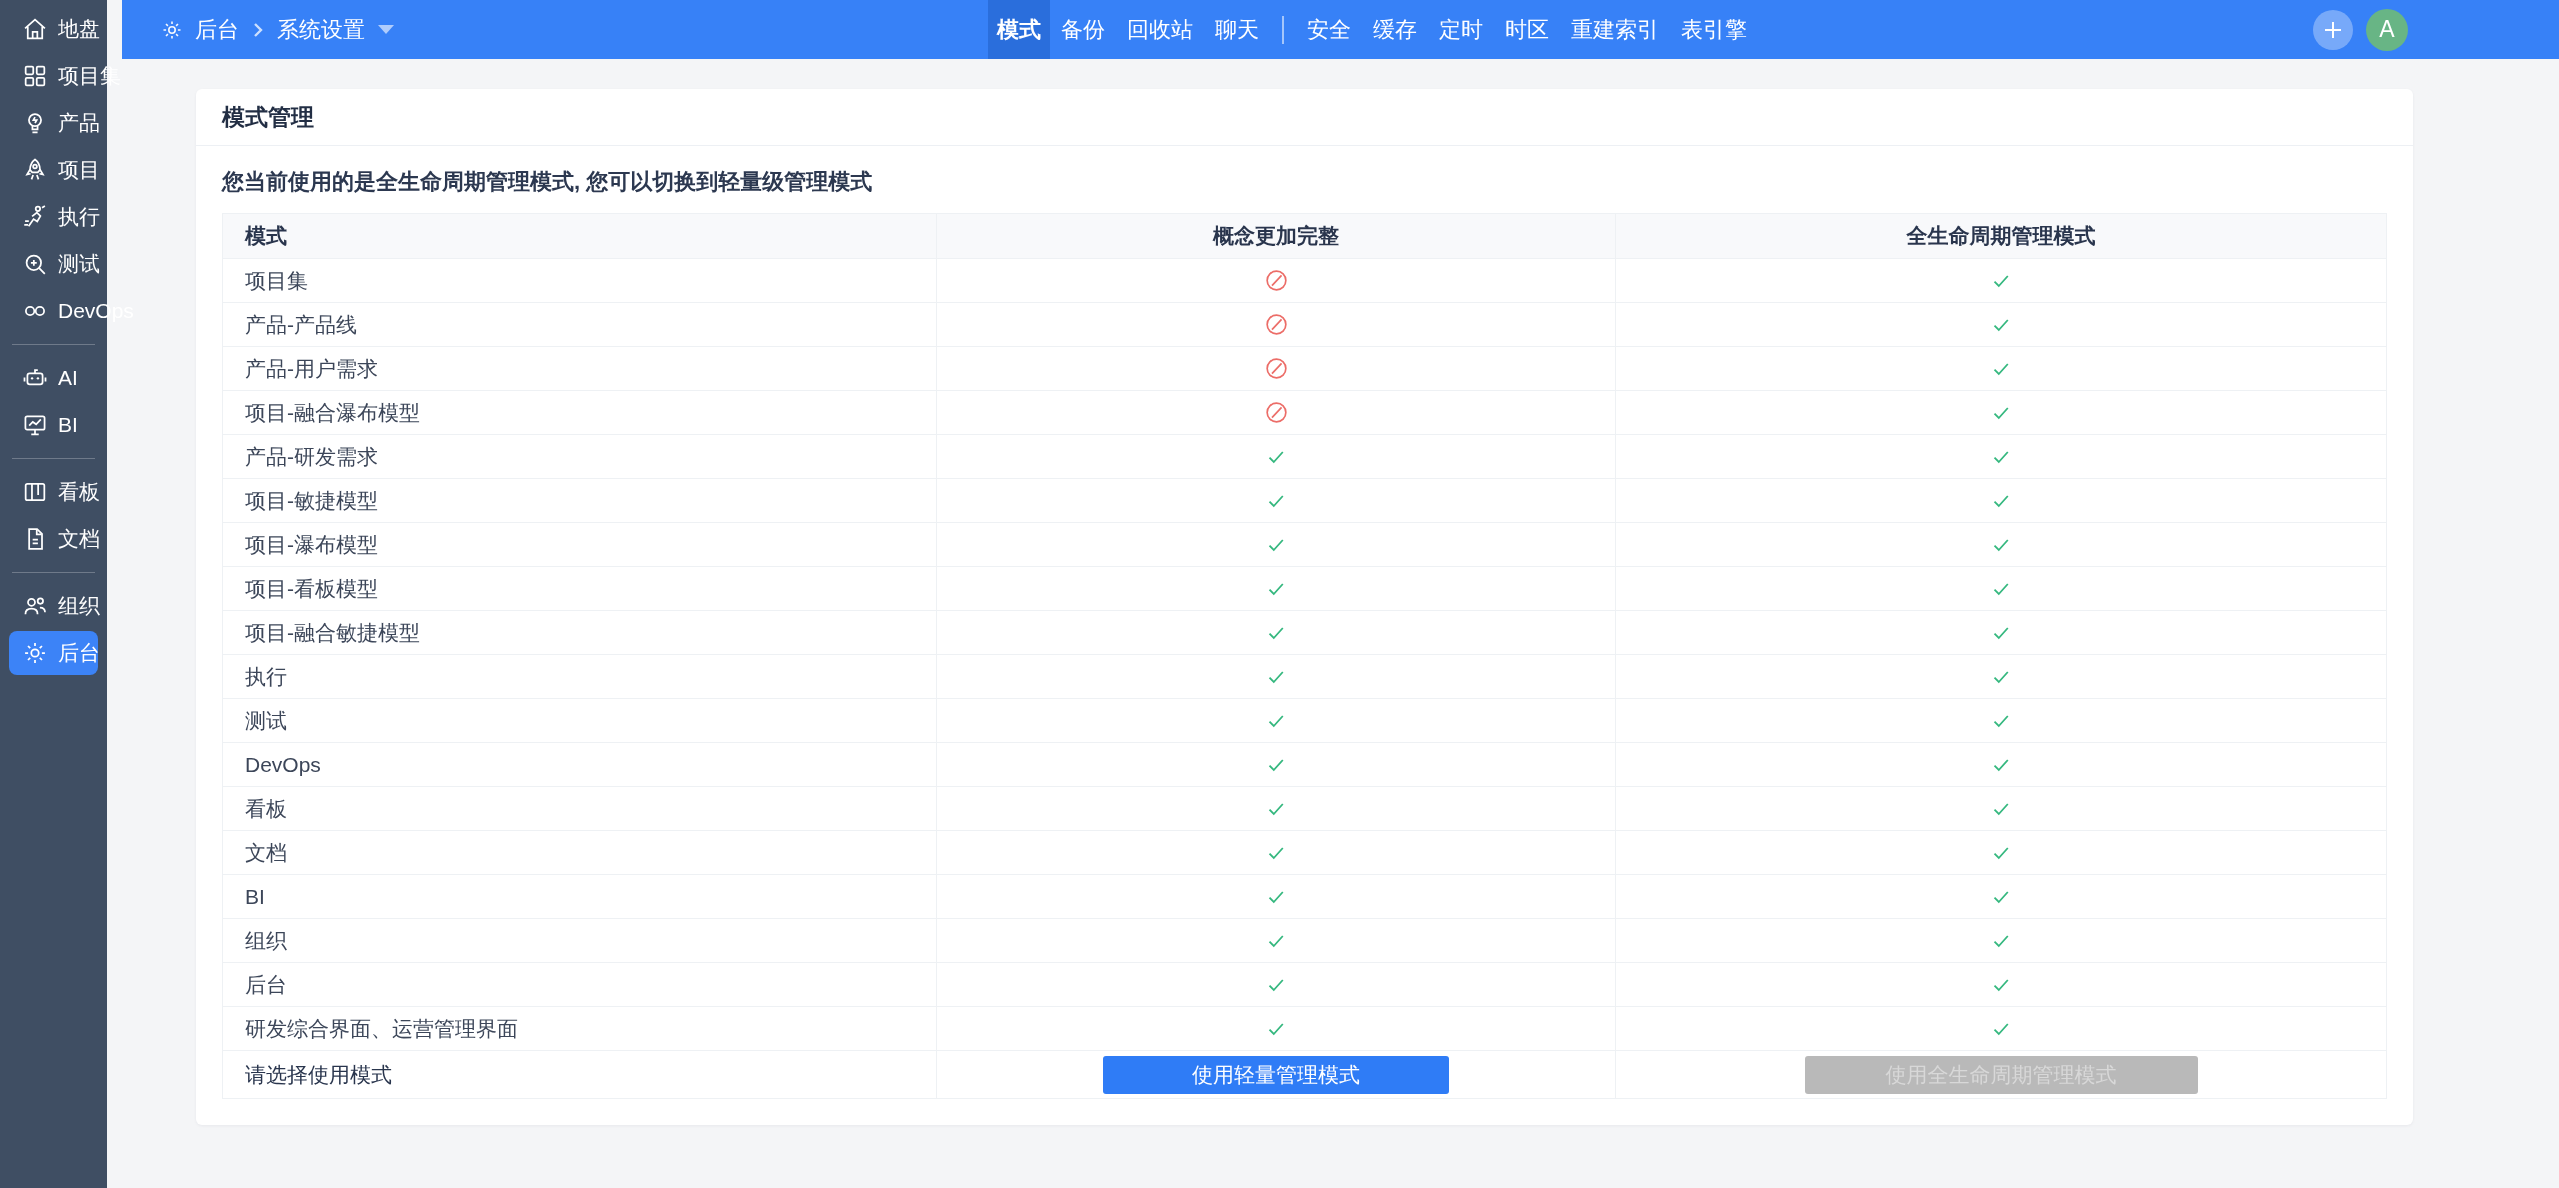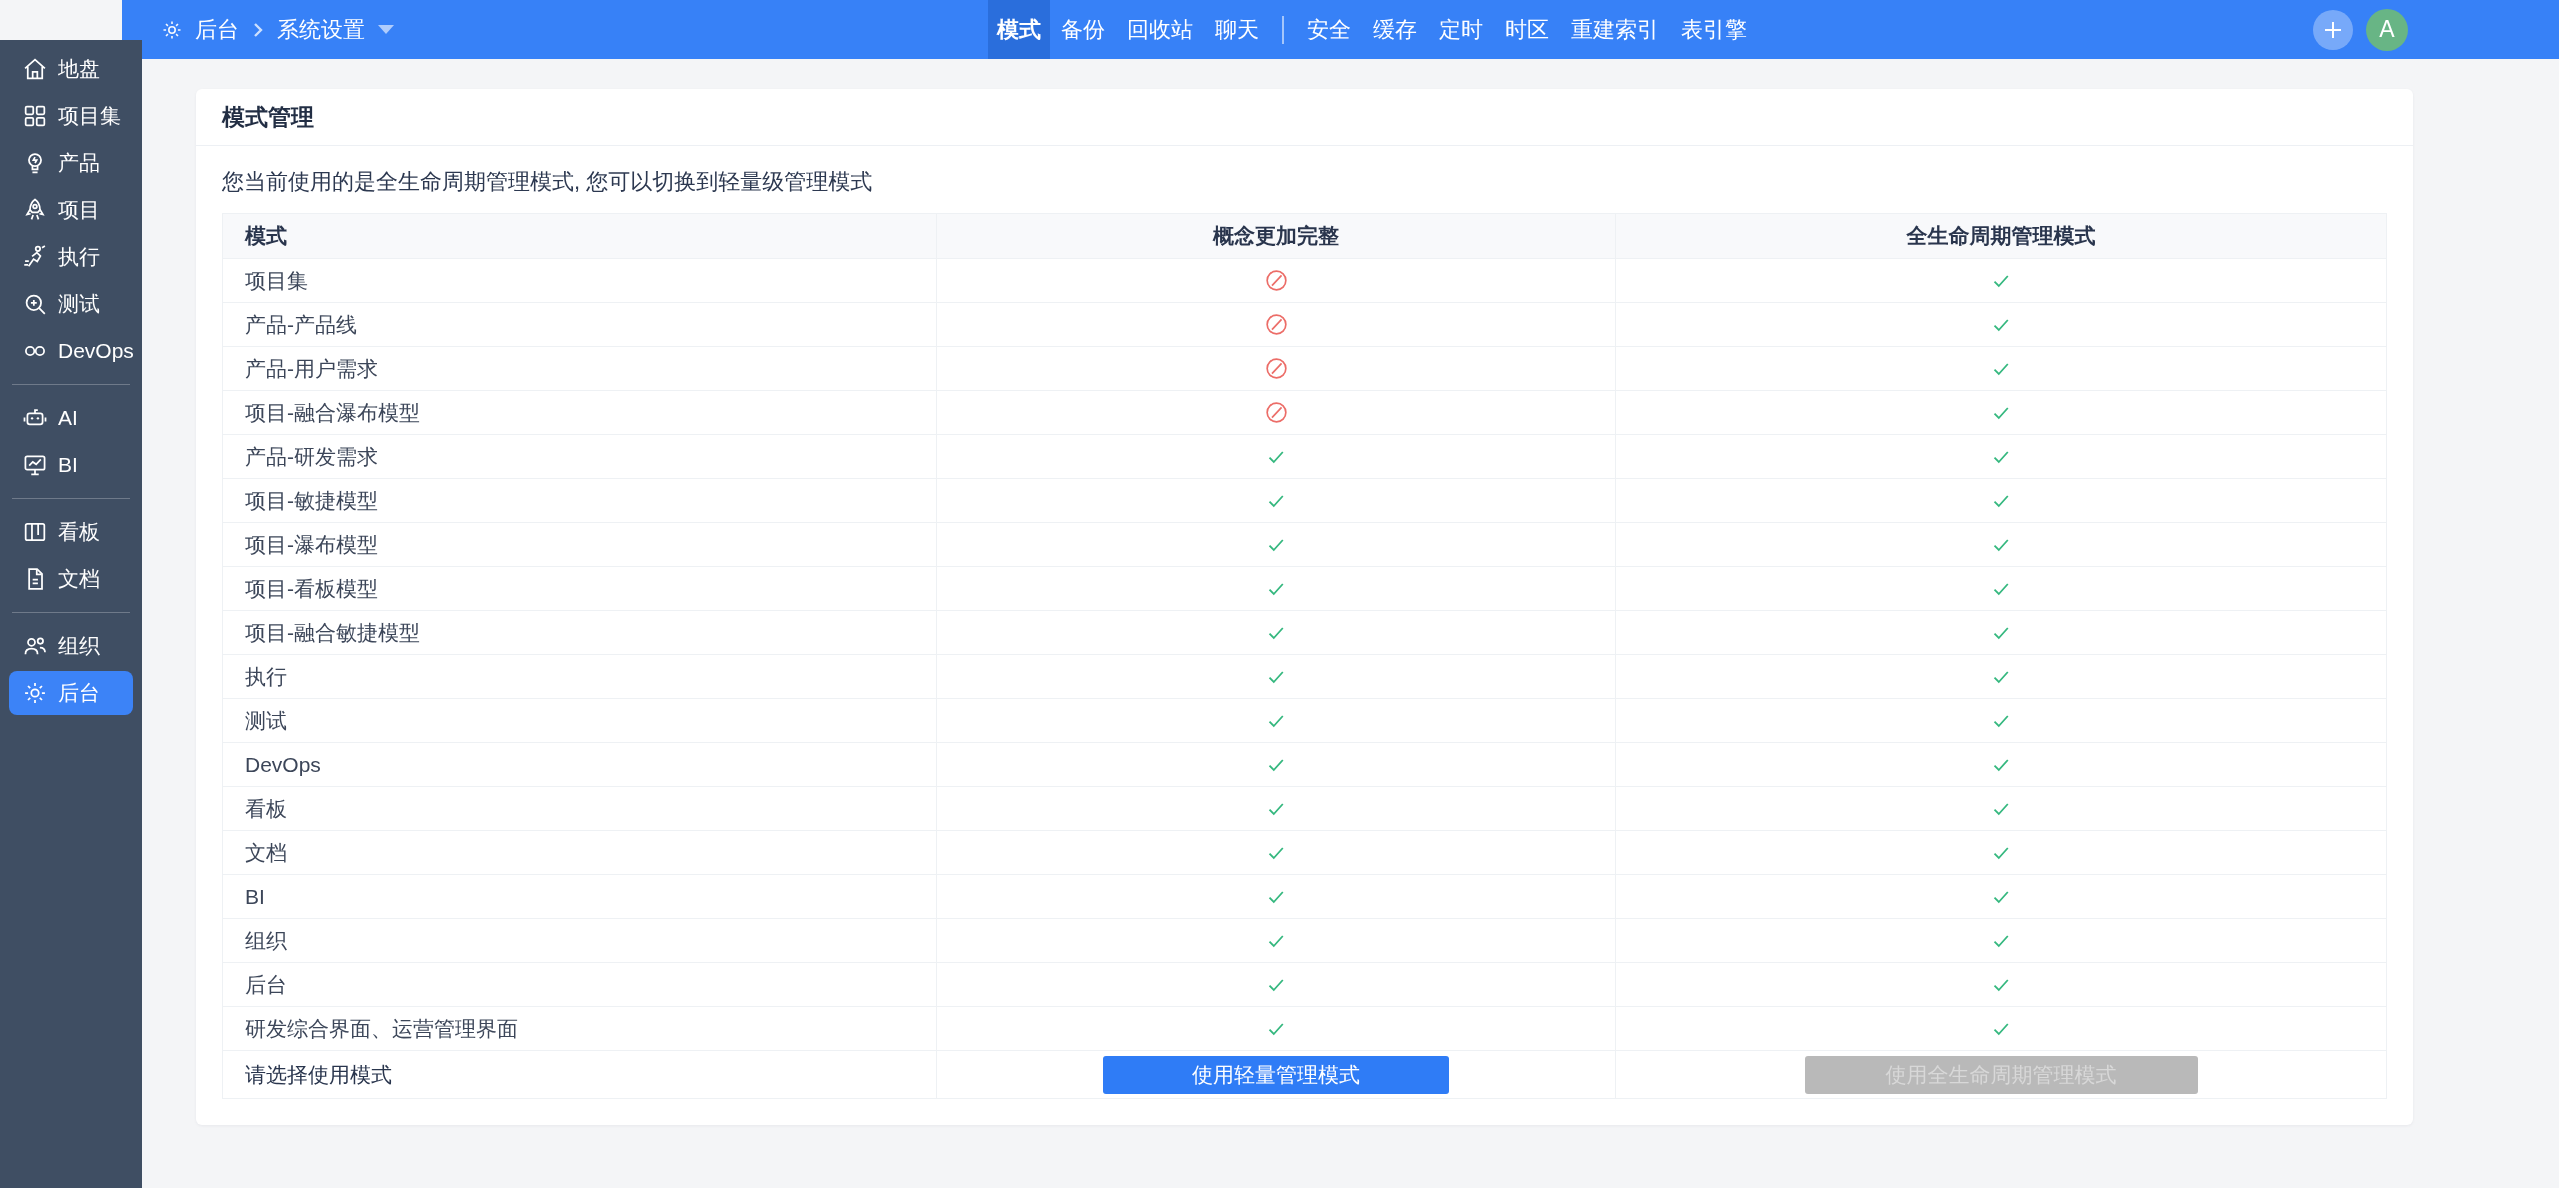--- a/index.html
+++ b/index.html
@@ -10,21 +10,21 @@
   }
   *{box-sizing:border-box;}
   html,body{margin:0;padding:0;}
   body{
     width:2559px;height:1188px;overflow:hidden;
     background:var(--content-bg);color:var(--text);
     font-family:"Liberation Sans","DejaVu Sans",sans-serif;
   }
   svg{display:block;}
   
-  .sidebar{position:fixed;left:0;top:0;bottom:0;width:142px;background:var(--sidebar-bg);padding-top:4px;z-index:20;margin-top:40px;}
+  .sidebar{position:fixed;left:0;top:0;bottom:0;width:107px;background:var(--sidebar-bg);padding-top:4px;z-index:20;}
   .s-item{display:flex;align-items:center;gap:9px;height:44px;margin:3px 9px;padding:0 0 0 12px;border-radius:8px;color:#fff;font-size:21px;cursor:pointer;white-space:nowrap;}
   .s-item.active{background:var(--sidebar-active-bg);}
   .s-item .s-icon{width:28px;height:28px;flex:none;color:#fff;}
   .s-item .s-icon svg{width:28px;height:28px;}
   .s-divider{height:1px;background:rgba(255,255,255,0.25);margin:11px 12px;}
   
   .header{position:fixed;left:122px;right:0;top:0;height:59px;background:var(--header-bg);color:#fff;display:flex;align-items:center;z-index:10;}
   .breadcrumb{display:flex;align-items:center;gap:11px;margin-left:38px;font-size:22px;}
   .breadcrumb .b-icon{width:24px;height:24px;color:#fff;opacity:.95;}
   .breadcrumb .b-icon svg{width:24px;height:24px;}
@@ -36,21 +36,21 @@
   .menu-sep{width:2px;height:28px;background:rgba(255,255,255,0.55);margin:0 12px;align-self:center;}
   .header-right{position:absolute;right:151px;top:0;height:59px;display:flex;align-items:center;gap:13px;}
   .plus-btn{width:40px;height:40px;border-radius:50%;background:rgba(255,255,255,0.32);display:flex;align-items:center;justify-content:center;cursor:pointer;}
   .plus-btn svg{width:22px;height:22px;}
   .avatar{width:42px;height:42px;border-radius:50%;background:var(--avatar-bg);color:#fff;font-size:23px;display:flex;align-items:center;justify-content:center;cursor:pointer;}
   
   .main{margin-left:57px;padding-top:55px;}
   .card{background:#fff;margin:34px 146px 0 139px;border-radius:6px;box-shadow:0 1px 3px rgba(30,40,60,0.06);}
   .card-title{height:57px;line-height:57px;padding:0 26px;font-size:23px;font-weight:bold;color:#222e44;border-bottom:1px solid #edf0f4;}
   .card-body{padding:0 26px 26px;}
-  .subtitle{padding:21px 0 16px;font-size:22px;font-weight:normal;color:#2c3850;}
+  .subtitle{padding:21px 0 16px;font-size:22px;font-weight:bold;color:#2c3850;}
   
   table.mode-table{width:100%;border-collapse:collapse;font-size:21px;color:var(--text);}
   .mode-table th,.mode-table td{border:1px solid var(--border);height:44px;padding:0;font-weight:normal;}
   .mode-table th{background:#f8f9fb;font-weight:bold;color:#29354d;height:45px;}
   .mode-table th:first-child,.mode-table td:first-child{text-align:left;padding-left:22px;width:33%;}
   .mode-table .center{text-align:center;}
   .mode-table .icon-wrap{display:inline-flex;vertical-align:middle;}
   .check-icon{color:var(--check-green);}
   .prohibited-icon{color:var(--prohibited-red);}
   .select-row td{height:48px;}

